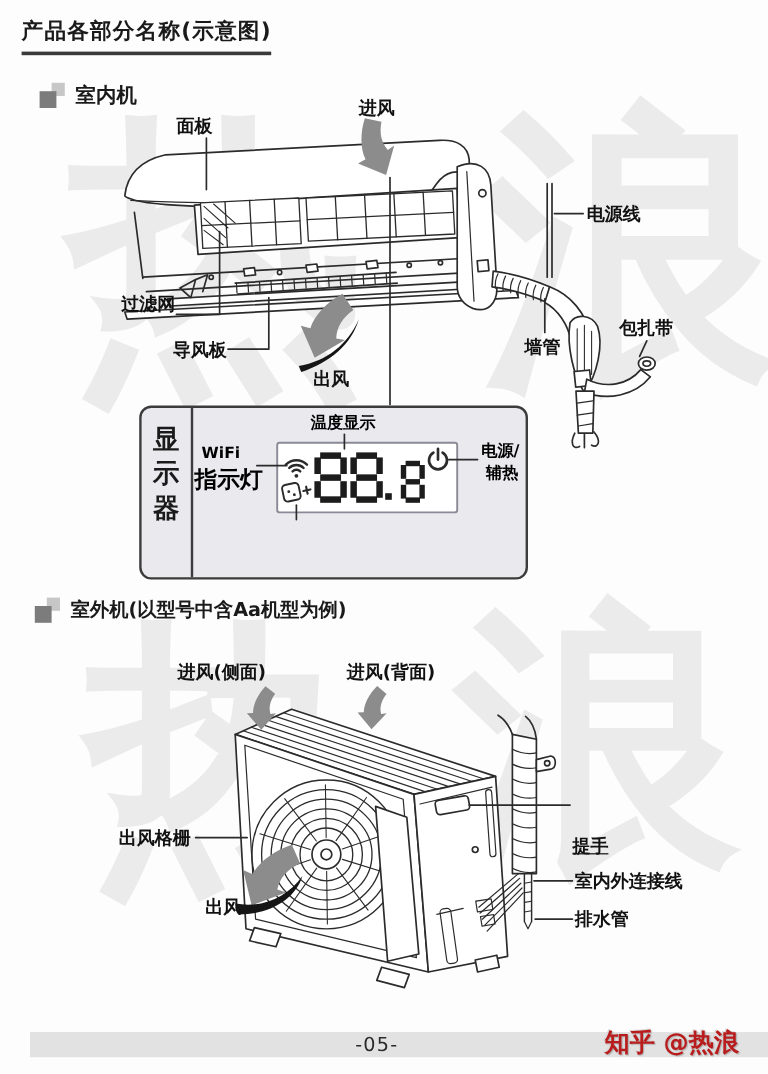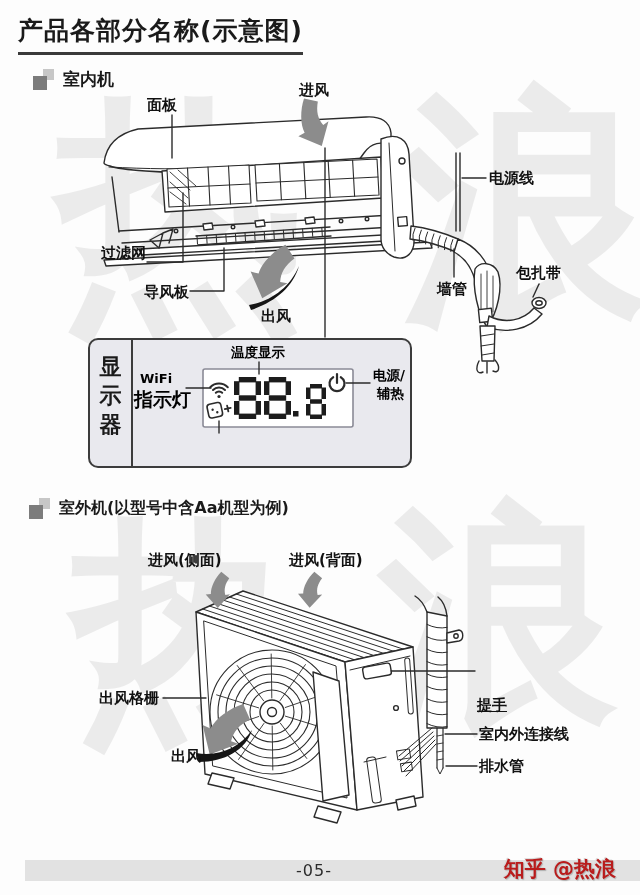--- a/index.html
+++ b/index.html
@@ -1,29 +1,29 @@
 <!DOCTYPE html>
 <html><head>
 <meta charset="utf-8">
 <style>
   html,body{margin:0;padding:0;background:#888;}
   .page{position:relative;width:640px;height:895px;background:#fdfdfd;overflow:hidden;
         font-family:"DejaVu Sans","Liberation Sans",sans-serif;color:#1a1a1a;}
   .wm{position:absolute;z-index:1;font-weight:700;color:#000;opacity:.065;line-height:1;pointer-events:none;}
   .art{position:absolute;left:0;top:0;z-index:2;}
-  .page-title{position:absolute;left:18px;top:14px;z-index:3;font-size:25px;font-weight:700;
+  .page-title{position:absolute;left:18px;top:14px;z-index:3;font-size:18px;font-weight:700;
               letter-spacing:1px;border-bottom:3px solid #3a3a3a;padding-bottom:5px;white-space:nowrap;}
   .sec{position:absolute;z-index:3;display:flex;align-items:center;gap:9px;white-space:nowrap;}
   .sec .ic{position:relative;width:21px;height:21px;flex:0 0 auto;}
   .sec .ic i{position:absolute;display:block;}
   .sec .ic .lt{right:0;top:0;width:11px;height:11px;background:#c7c7c7;}
   .sec .ic .dk{left:0;bottom:0;width:14px;height:14px;background:#7c7c7c;}
   .sec .tx{font-size:17px;font-weight:600;}
   .lbl{position:absolute;z-index:3;font-size:15px;font-weight:600;white-space:nowrap;color:#111;}
-  .disp{position:absolute;left:88px;top:338px;width:324px;height:130px;z-index:3;
+  .disp{position:absolute;left:116px;top:338px;width:324px;height:145px;z-index:3;
         box-sizing:border-box;background:#e9e9ee;border:2px solid #3c3c3c;border-radius:10px;}
   .disp .divider{position:absolute;left:41px;top:0;bottom:0;width:0;border-left:2px solid #3c3c3c;}
   .disp .vtitle{position:absolute;left:8px;top:12px;width:25px;font-size:22px;font-weight:600;
                 line-height:29px;word-break:break-all;text-align:center;}
   .disp .dl{position:absolute;white-space:nowrap;font-weight:600;color:#000000;}
   .disp svg{position:absolute;left:0;top:0;}
   .seg7{fill:#1c1c1c;}
   .footer-bar{position:absolute;left:25px;top:860px;width:615px;height:21px;background:#e2e2e2;z-index:4;}
   .page-num{position:absolute;left:296px;top:861px;z-index:5;font-size:16px;letter-spacing:1px;color:#2b2b2b;}
   .credit{position:absolute;right:24px;top:855px;z-index:6;font-size:21px;font-weight:700;color:#b91c1c;

